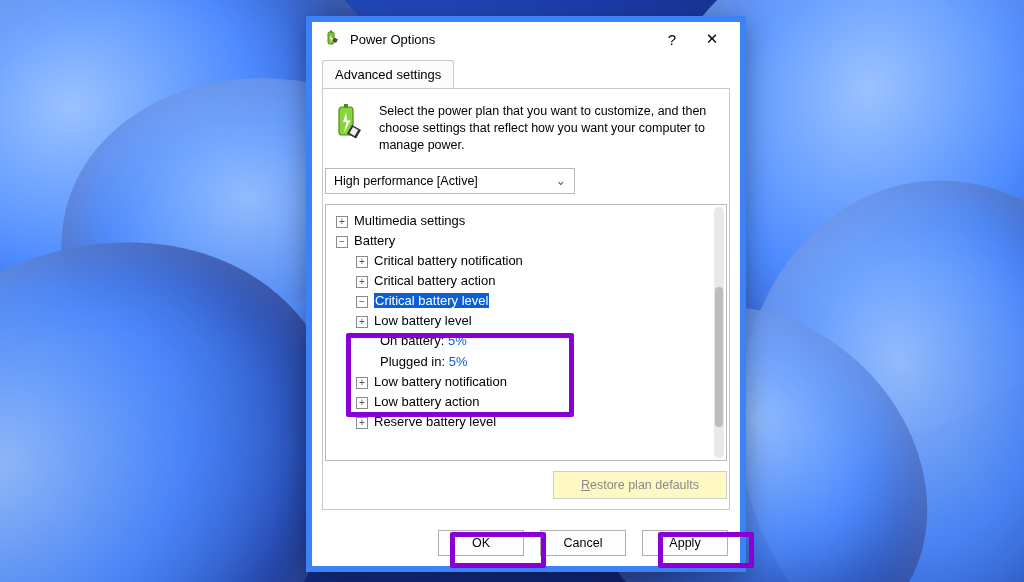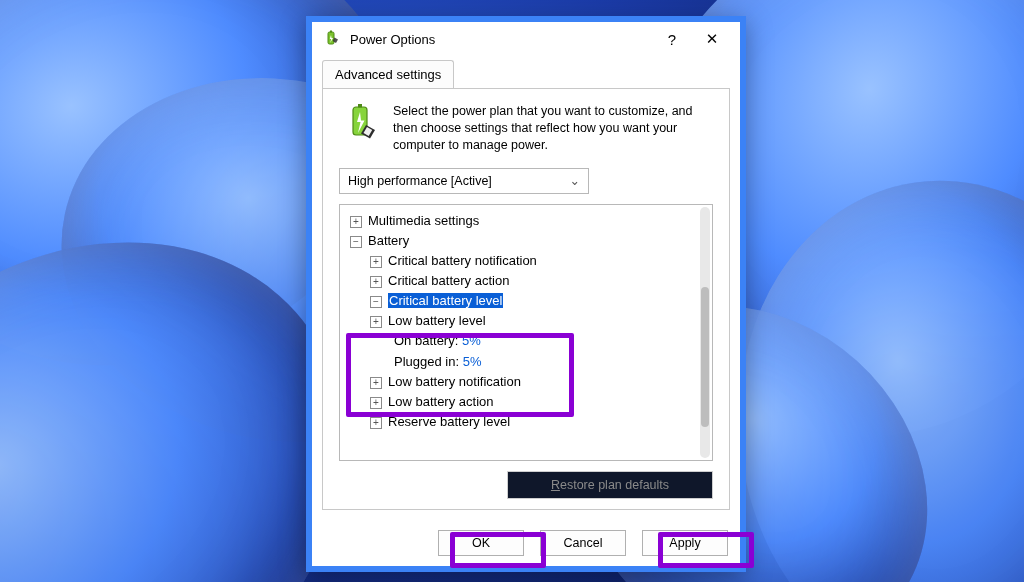--- a/index.html
+++ b/index.html
@@ -65,21 +65,21 @@
       background: #fcfcfc;
       border-radius: 3px 3px 0 0;
       font-size: 13px;
     }
     .tab-body {
       margin: 0 10px 10px;
       border: 1px solid #c8c8c8;
       border-top: 1px solid #c8c8c8;
       flex:1;
       background:#fff;
-      padding: 14px 16px 10px;
+      padding: 14px 2px 10px;
       display:flex; flex-direction:column;
       margin-top:-1px;
     }
     .intro-row { display:flex; gap:14px; margin-bottom:14px; }
     .plan-icon { width:40px; height:42px; flex:none; }
     .intro-text { color:#000; line-height:1.35; font-size:12.5px;}
     .plan-dd {
       width: 250px; height:26px;
       border:1px solid #b8b8b8;
       display:flex; align-items:center; justify-content:space-between;
@@ -123,22 +123,22 @@
     }
     .f-tree { left:346px; top:333px; width:228px; height:84px; }
     .f-ok   { left:450px; top:532px; width:96px; height:36px; }
     .f-apply{ left:658px; top:532px; width:96px; height:36px; }
     .sel {
       background:#0a5fd6; color:#fff; padding:0 1px;
     }
     .val-link { color:#0a5fd6; }
     .restore-row { display:flex; justify-content:flex-end; padding-top:10px;}
     .restore-btn {
-      width:206px; height:28px; border:1px solid #cfcfcf;
-      color:#8a8a8a; background:#0f172a; font-size:12.5px;
+      width:174px; height:28px; border:1px solid #cfcfcf;
+      color:#8a8a8a; background:#fef9c3; font-size:12.5px;
       display:flex; align-items:center; justify-content:center;
     }
     .footer-btns {
       display:flex; gap:16px; justify-content:flex-end;
       padding: 10px 12px 10px;
     }
     .btn {
       width:86px; height:26px; border:1px solid #b0b0b0;
       background:#fdfdfd; font-size:12.5px;
       display:flex; align-items:center; justify-content:center; color:#000;

